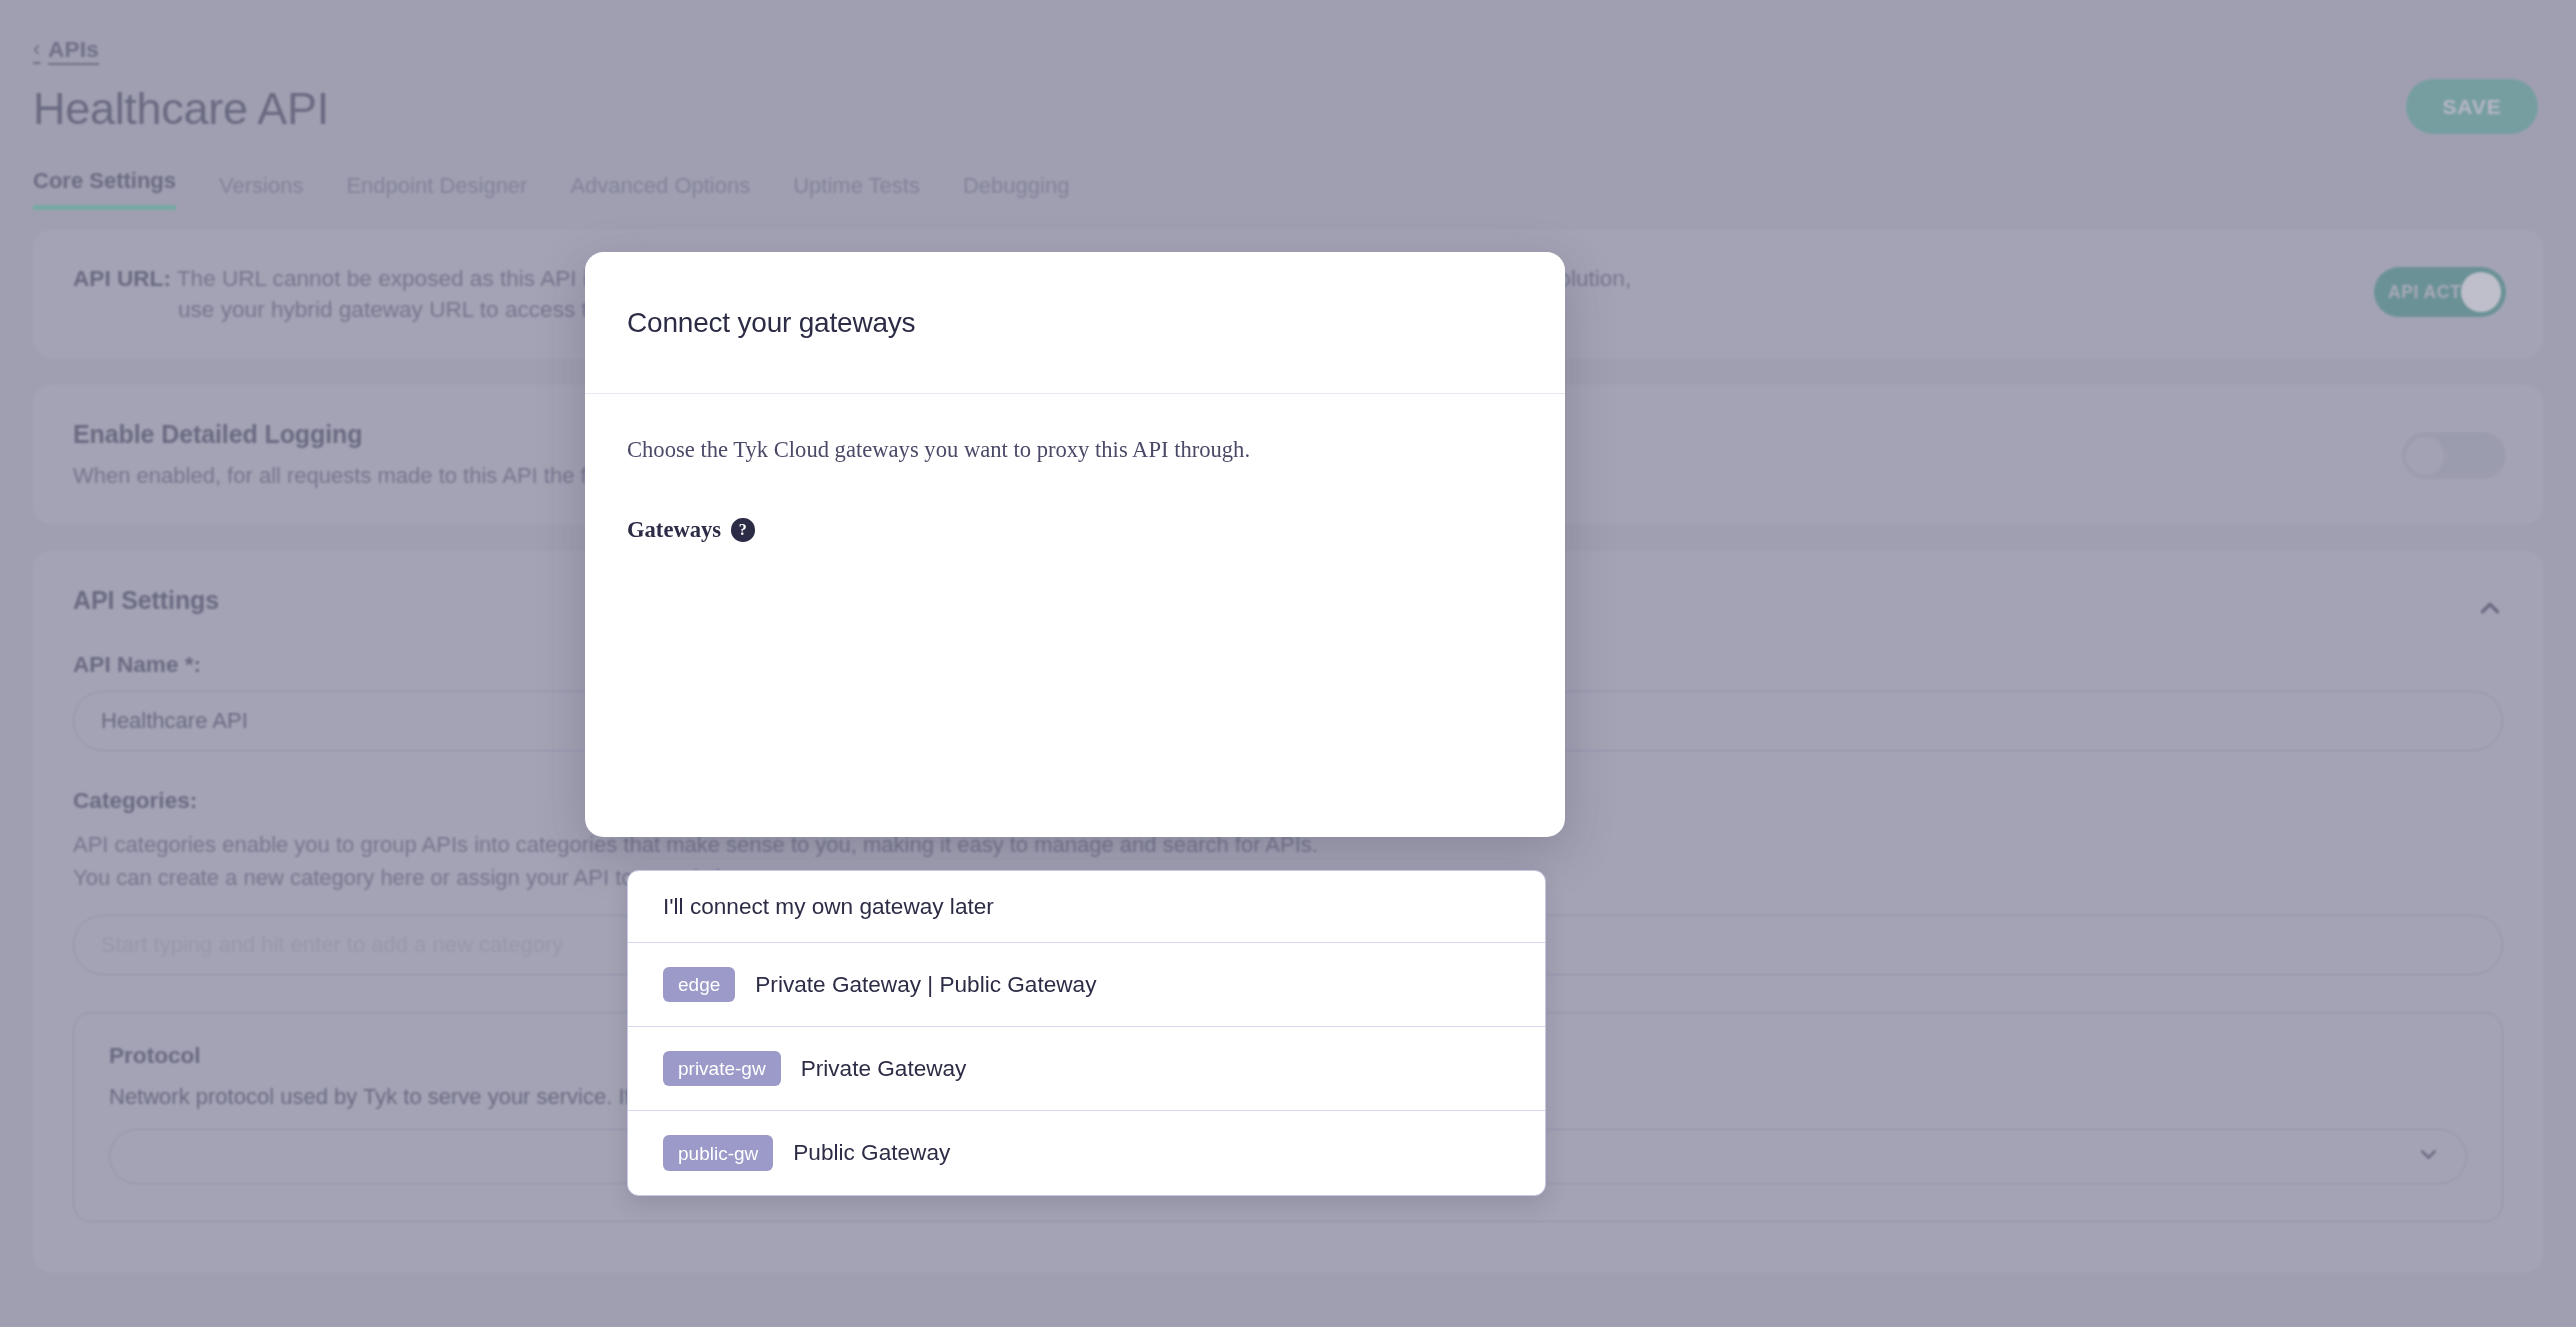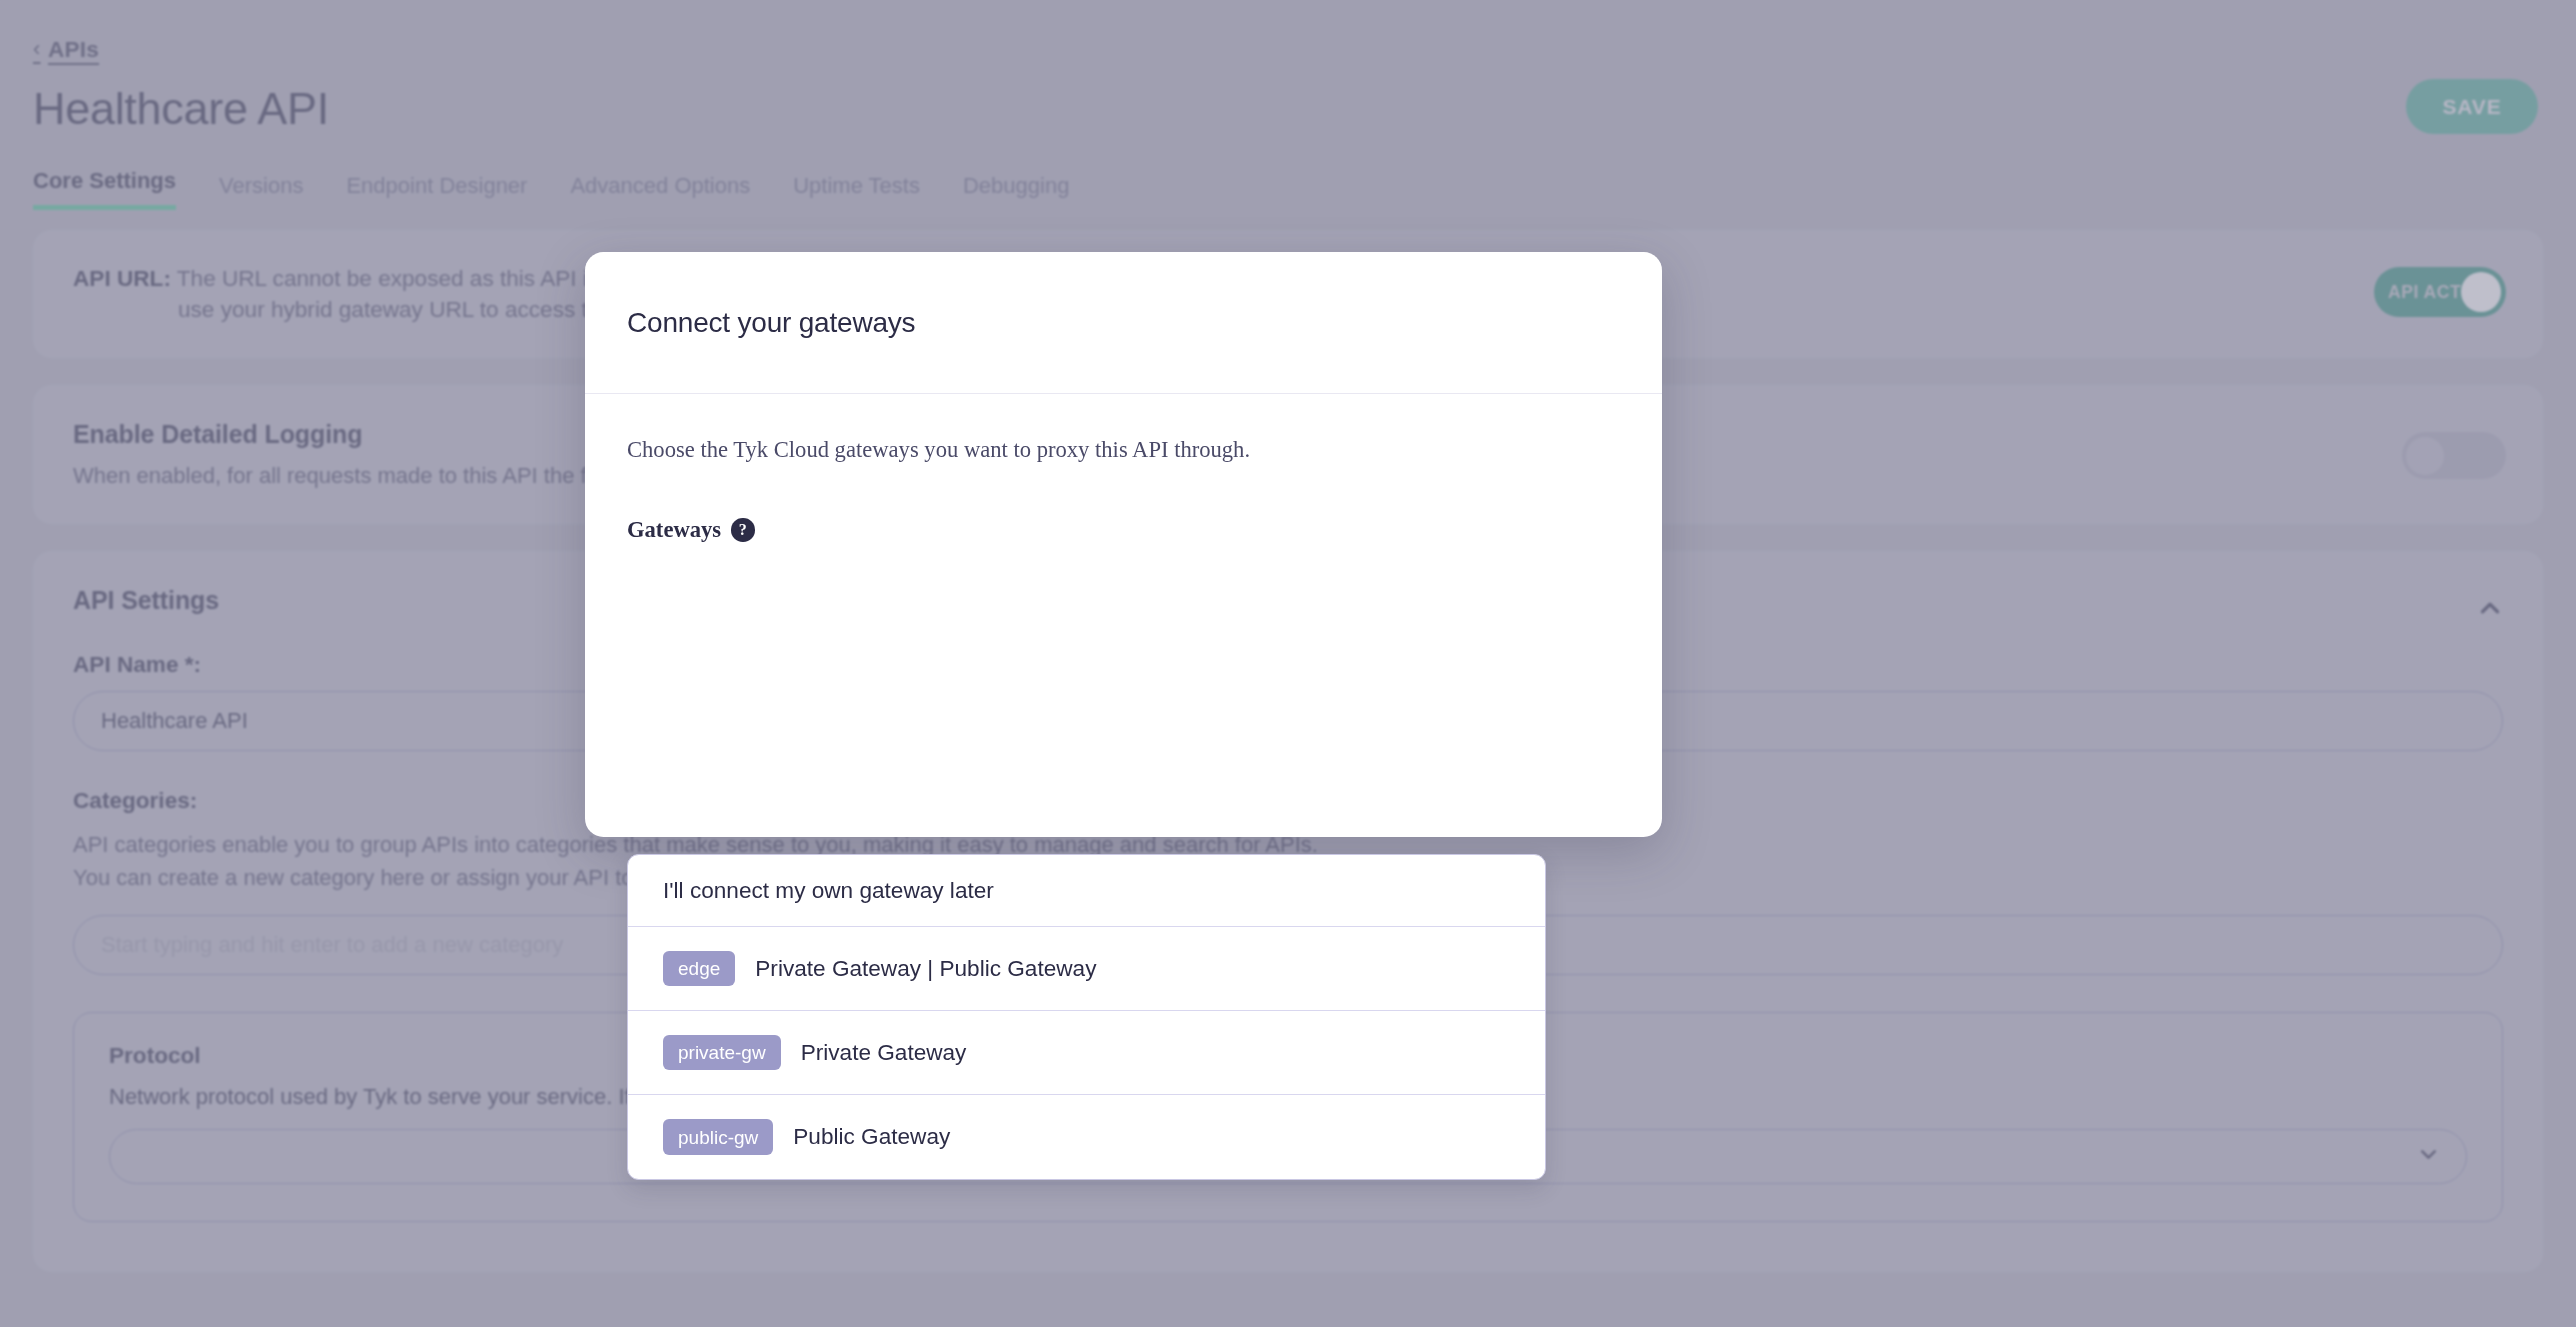--- a/index.html
+++ b/index.html
@@ -267,21 +267,21 @@
     inset: 0;
     background: rgba(150,149,168,0.50);
     backdrop-filter: blur(1px);
   }
 
   
   .modal {
     position: absolute;
     left: 585px;
     top: 252px;
-    width: 1077px;
+    width: 980px;
     height: 585px;
     background: #ffffff;
     border-radius: 18.4px;
     box-shadow: 0 15px 50px rgba(40,40,70,0.22);
     overflow: visible;
   }
   .modal-header {
     height: 142px;
     border-bottom: 1.7px solid #e9e8f2;
     display: flex;
@@ -352,21 +352,21 @@
     position: absolute;
     right: 28px;
     top: 50%;
     transform: translateY(-50%);
   }
 
   
   .dropdown {
     position: absolute;
     left: 42px;
-    top: 602px;
+    top: 618px;
     width: 919px;
     background: #ffffff;
     border: 1.7px solid #c9c7e3;
     border-radius: 11.7px;
     box-shadow: 0 8.4px 22px rgba(40,40,70,0.14);
     overflow: hidden;
   }
   .dd-item {
     height: 84px;
     display: flex;

